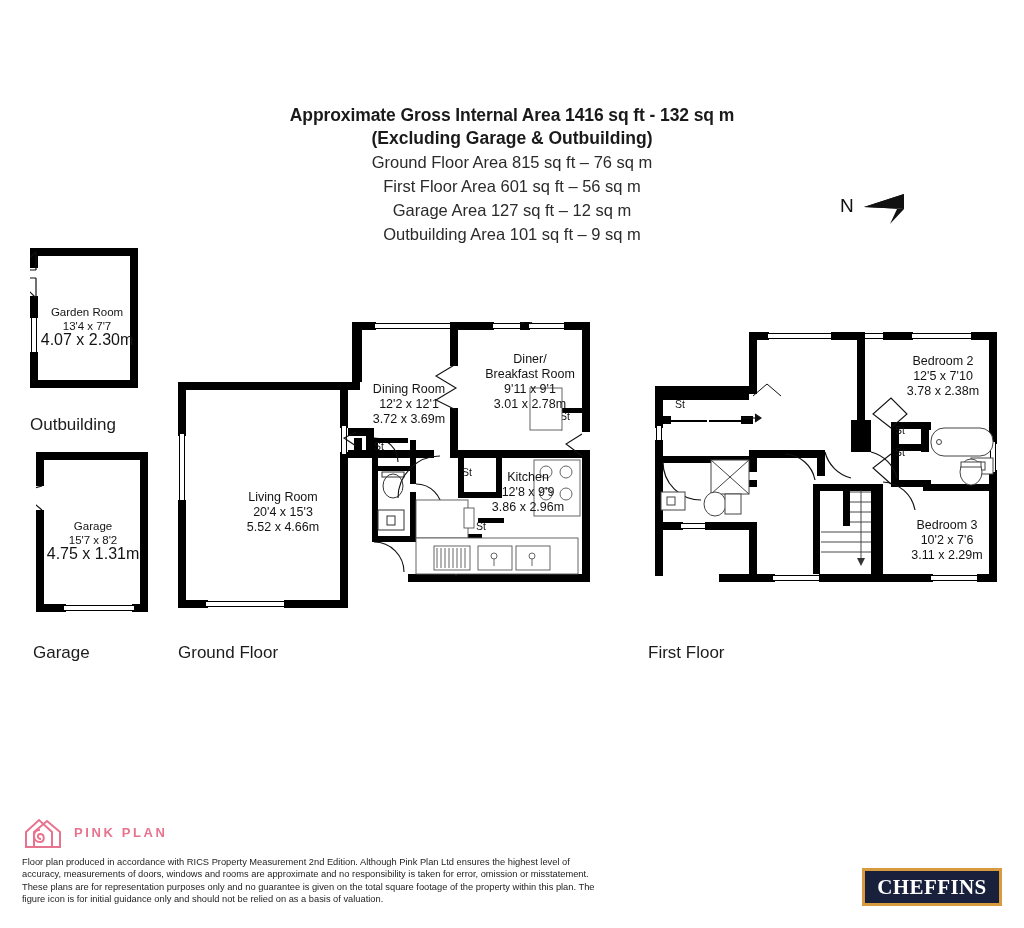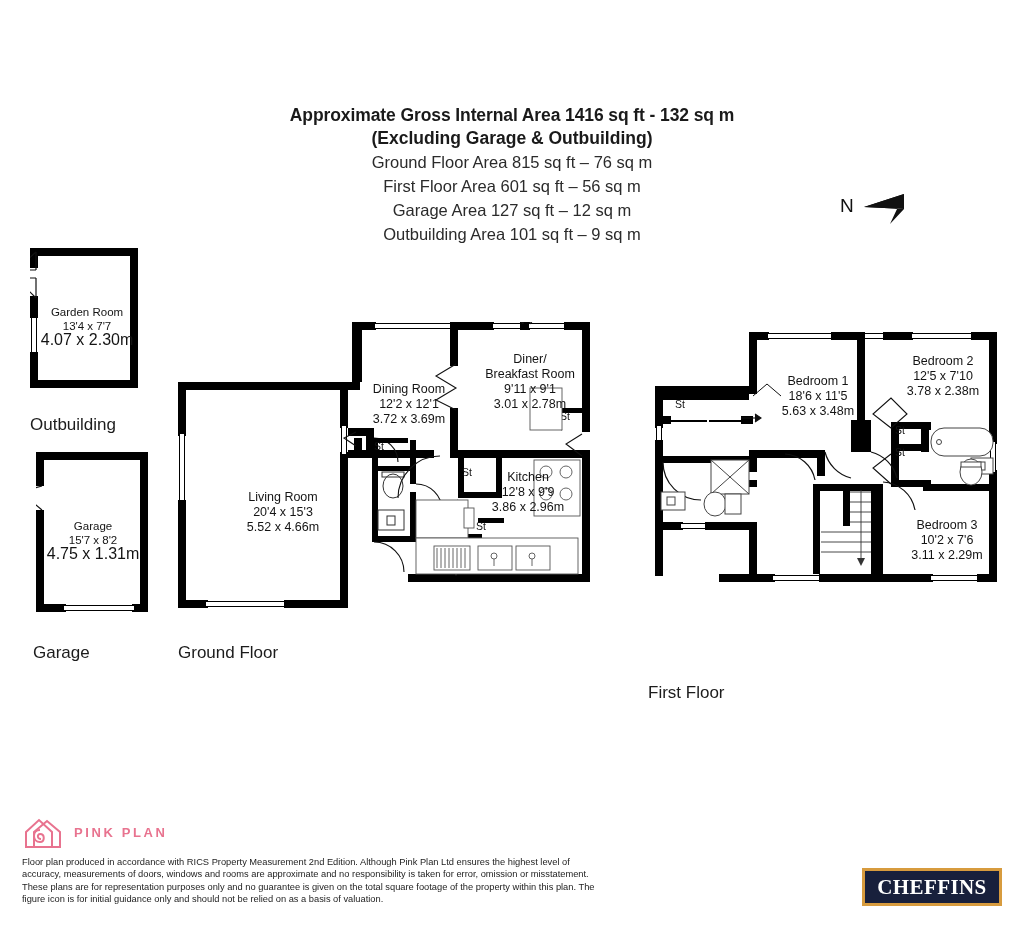--- a/index.html
+++ b/index.html
@@ -461,37 +461,32 @@
         <rect x="56" y="128" width="38" height="34"></rect>
         <line x1="56" y1="128" x2="94" y2="162" stroke="#444"></line>
         <line x1="94" y1="128" x2="56" y2="162" stroke="#444"></line>
         <rect x="6" y="160" width="24" height="18"></rect>
         <rect x="12" y="165" width="8" height="8"></rect>
         <ellipse cx="60" cy="172" rx="11" ry="12"></ellipse>
         <rect x="70" y="162" width="16" height="20"></rect>
       </g>
     </svg>
 
-    <div class="rlabel big" style="left:108px; top:42px; width:110px;">
-      <span class="nm">Bedroom 1</span>
-      <span class="d1">18'6 x 11'5</span>
-      <span class="d2">5.63 x 3.48m</span>
-    </div>
     <div class="rlabel big" style="left:236px; top:22px; width:104px;">
       <span class="nm">Bedroom 2</span>
       <span class="d1">12'5 x 7'10</span>
       <span class="d2">3.78 x 2.38m</span>
     </div>
     <div class="rlabel big" style="left:240px; top:186px; width:104px;">
       <span class="nm">Bedroom 3</span>
       <span class="d1">10'2 x 7'6</span>
       <span class="d2">3.11 x 2.29m</span>
     </div>
   </div>
-  <div class="floor-caption" style="left:648px; top:643px;margin-top:40px;">First Floor</div>
+  <div class="floor-caption" style="left:648px; top:643px;">First Floor</div>
 
   <div id="pinkplan">
     <svg width="44" height="34" viewBox="0 0 44 34">
       <path d="M4 16 L17 4 L30 16 L30 31 L4 31 Z" fill="none" stroke="#e8738f" stroke-width="2"></path>
       <path d="M12 16 L25 5 L38 16 L38 31 L12 31 Z" fill="none" stroke="#e8738f" stroke-width="2"></path>
       <path d="M18 14 C 10 14, 10 26, 18 26 C 23 26, 23 18, 18 18 C 15 18, 15 23, 19 23" fill="none" stroke="#e8738f" stroke-width="2"></path>
     </svg>
     <span class="pp-text">PINK PLAN</span>
   </div>
 

